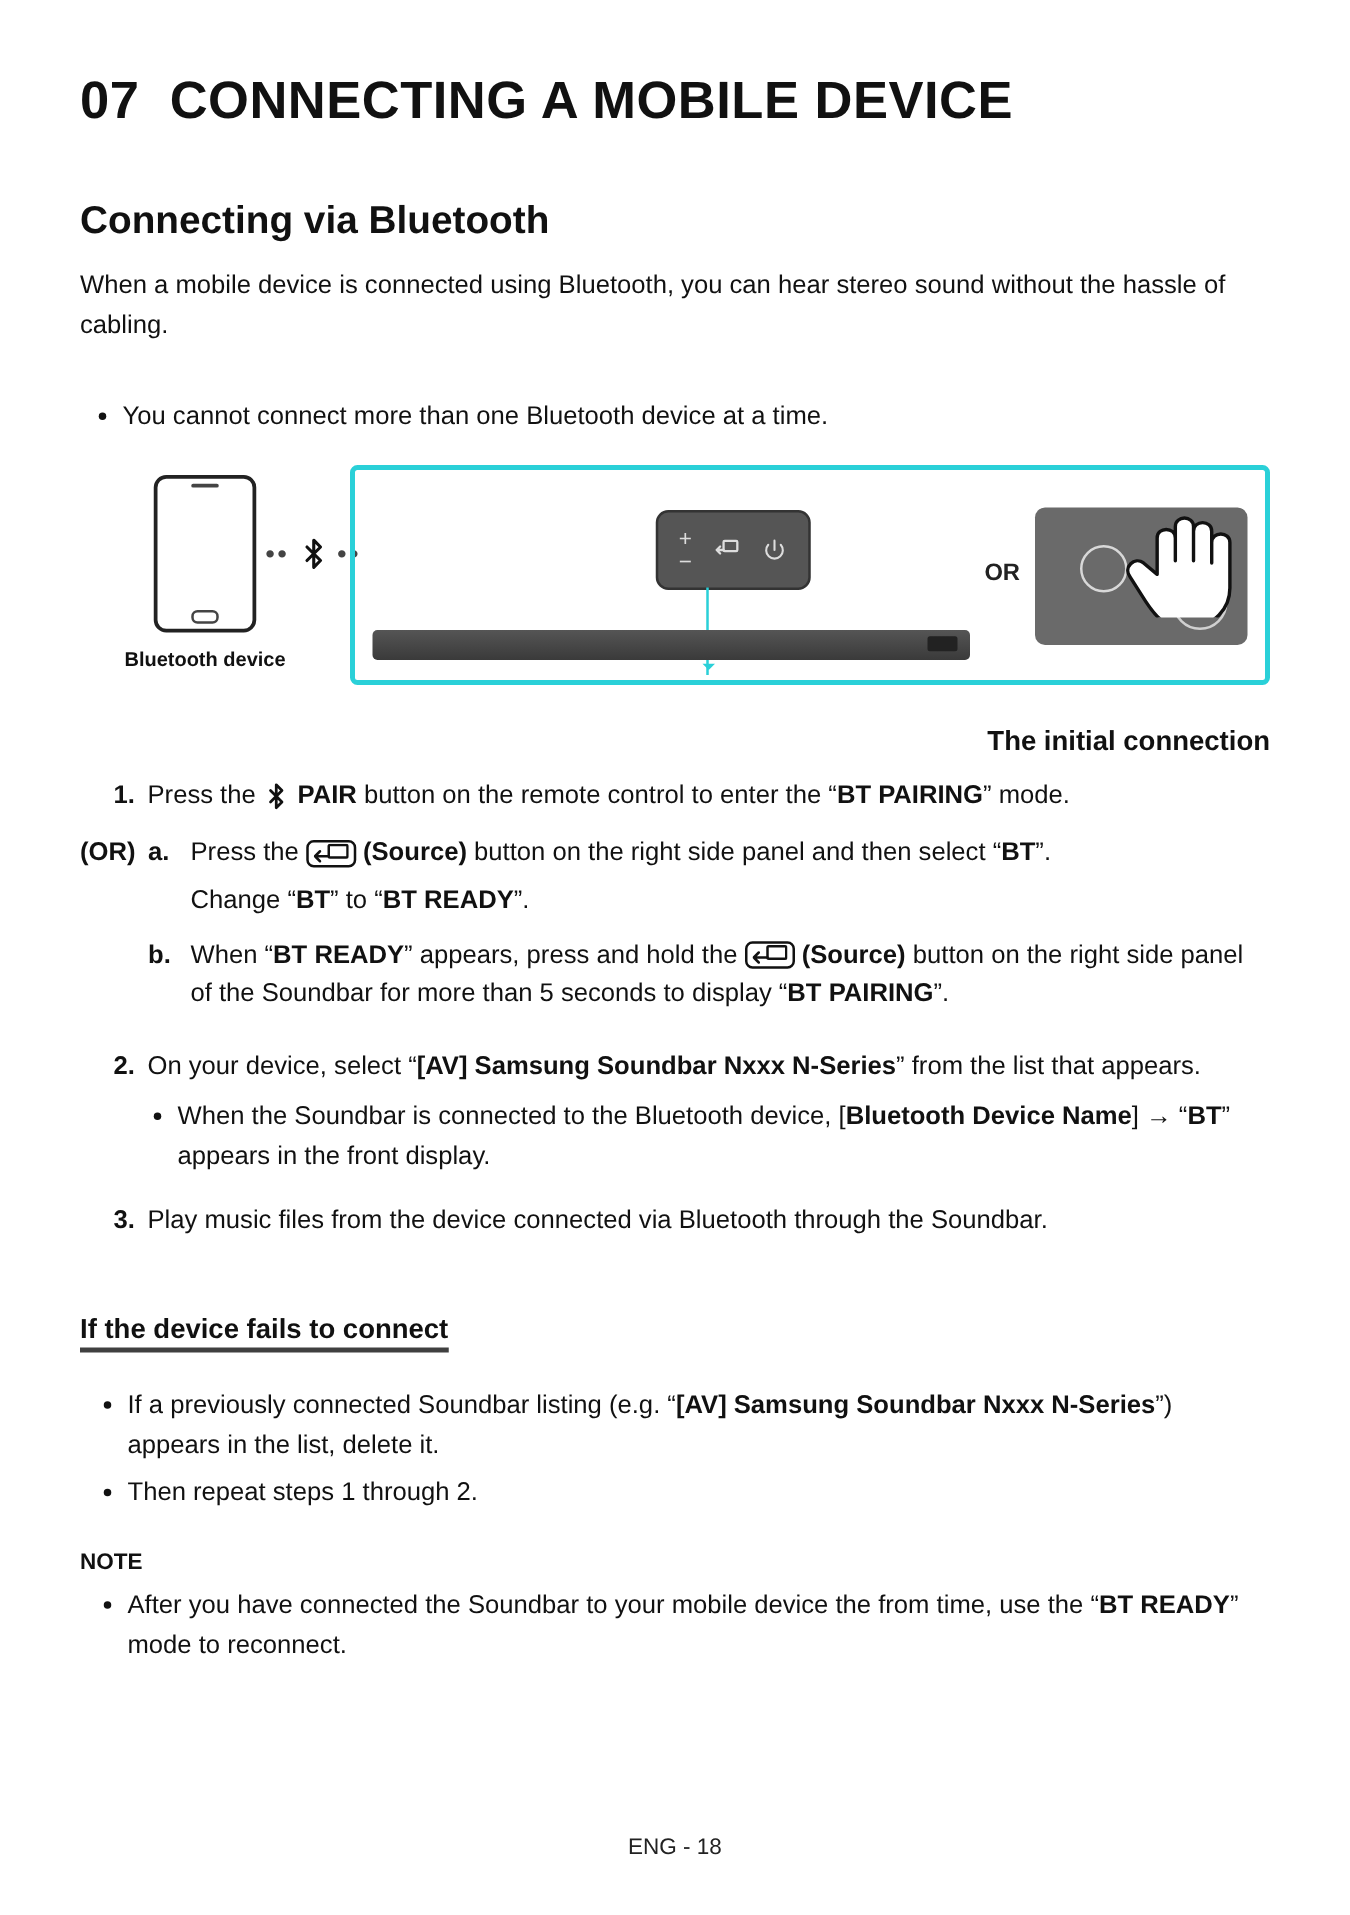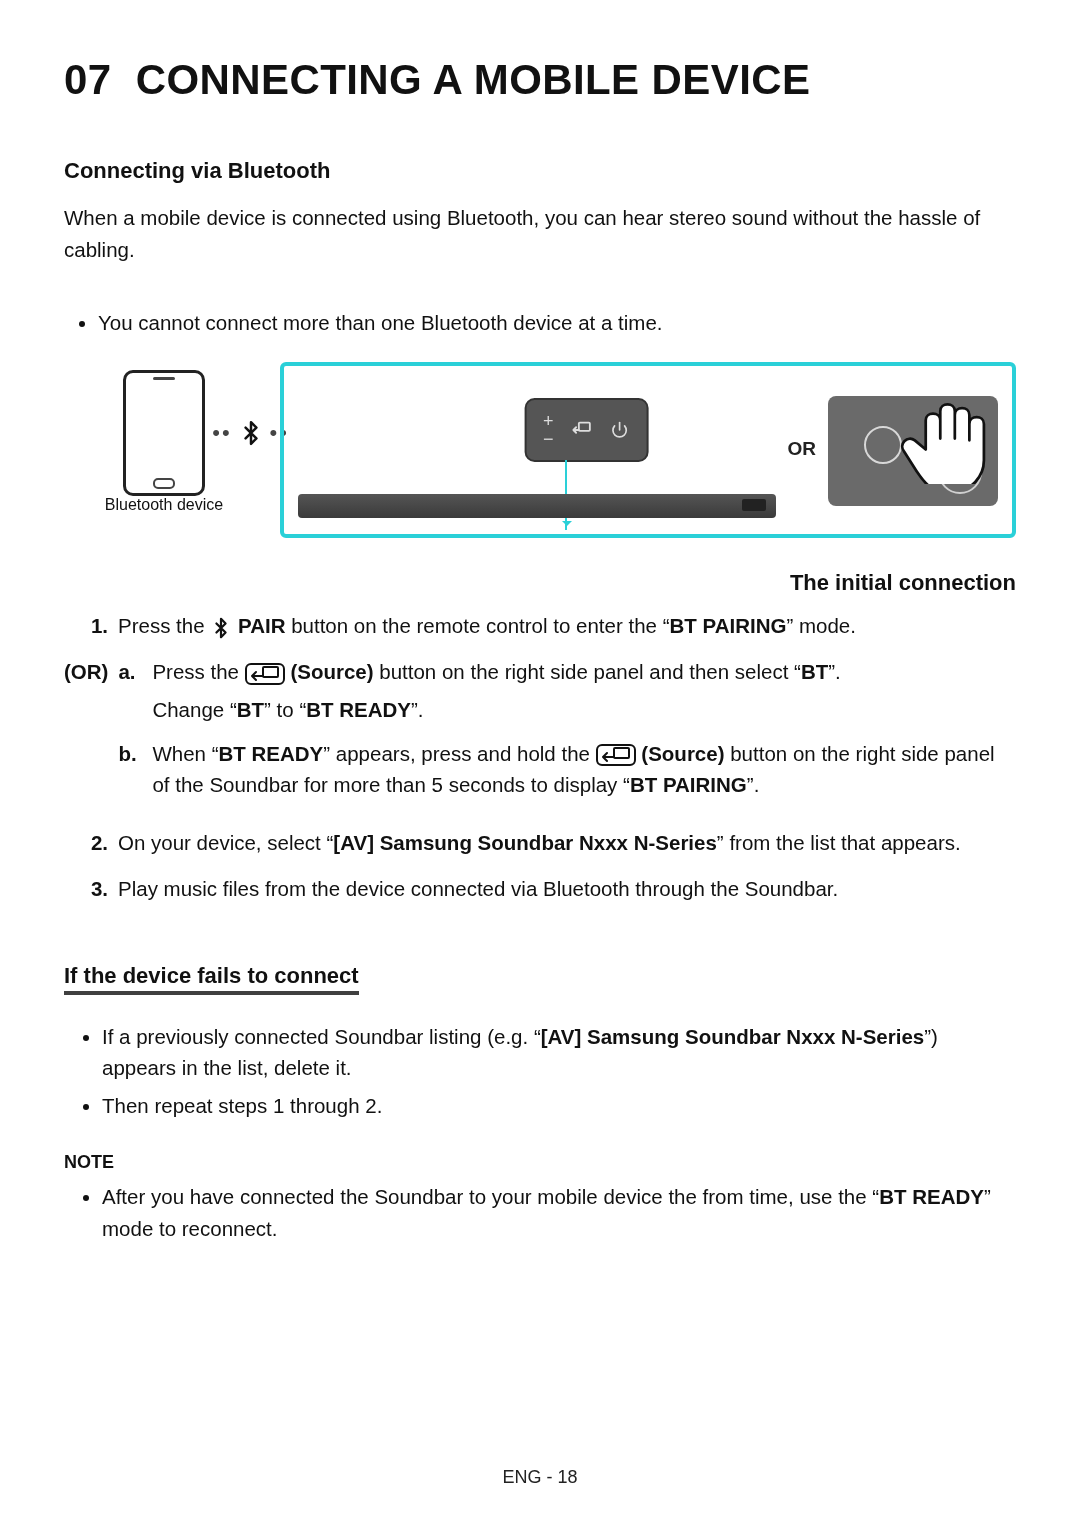--- a/index.html
+++ b/index.html
@@ -23,21 +23,21 @@
     font-size: 42px;
     font-weight: 800;
     letter-spacing: 0.4px;
     margin: 0 0 54px 0;
   }
   h1.section-title .num {
     margin-right: 24px;
     letter-spacing: 0.5px;
   }
   h2.subtitle {
-    font-size: 22px;
+    font-size: 31px;
     font-weight: 800;
     margin: 0 0 18px 0;
   }
   p.intro {
     font-size: 20.5px;
     line-height: 1.55;
     margin: 0 0 10px 0;
   }
   ul.top-bullet {
     margin: 0 0 24px 0;
@@ -93,22 +93,23 @@
     top: 50%;
     transform: translateY(-50%);
     display: flex;
     align-items: center;
     gap: 6px;
     font-size: 22px;
     color: #222;
   }
   .transmit .dots { color: #444; letter-spacing: 2px; font-size: 22px; }
   .bt-caption {
+    margin-top: 14px;
     font-size: 16px;
-    font-weight: 400;
+    font-weight: 700;
   }
   .fig-right {
     flex: 1;
     border: 4px solid #2ad0d8;
     border-radius: 6px;
     position: relative;
     display: flex;
     align-items: flex-end;
     padding: 14px 14px 16px 14px;
     box-sizing: border-box;
@@ -405,20 +406,25 @@
           </div>
 
         </div>
       </div>
     </div>
 
     <div class="step-row">
       <div class="marker">2.</div>
       <div class="content">
         <span>On your device, select “</span><b class="strong">[AV] Samsung Soundbar Nxxx N-Series</b><span>” from the list that appears.</span>
+        <ul class="inner-bullet">
+          <li>
+            <span>When the Soundbar is connected to the Bluetooth device, [</span><b class="strong">Bluetooth Device Name</b><span>] → “</span><b class="strong">BT</b><span>” appears in the front display.</span>
+          </li>
+        </ul>
       </div>
     </div>
 
     <div class="step-row">
       <div class="marker">3.</div>
       <div class="content">Play music files from the device connected via Bluetooth through the Soundbar.</div>
     </div>
 
   </div>
 

